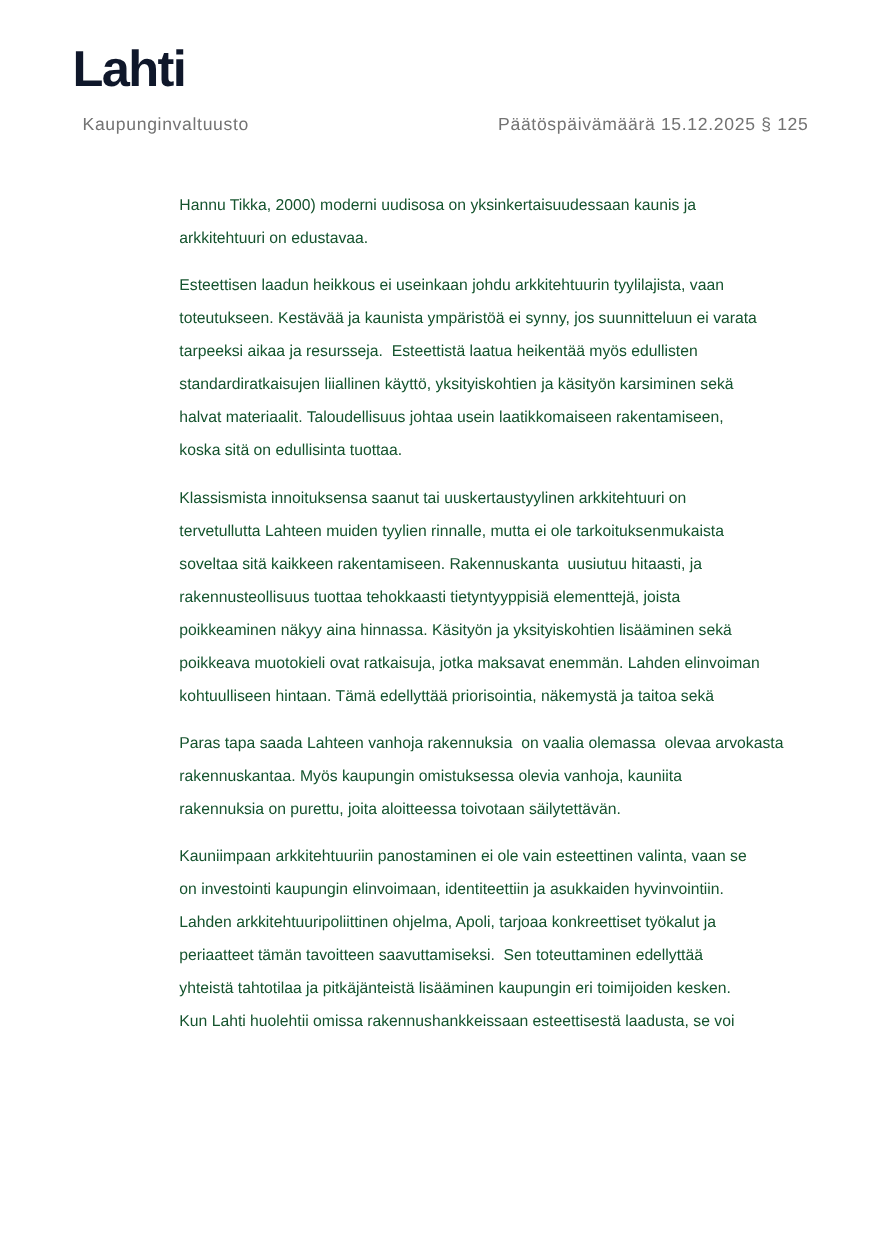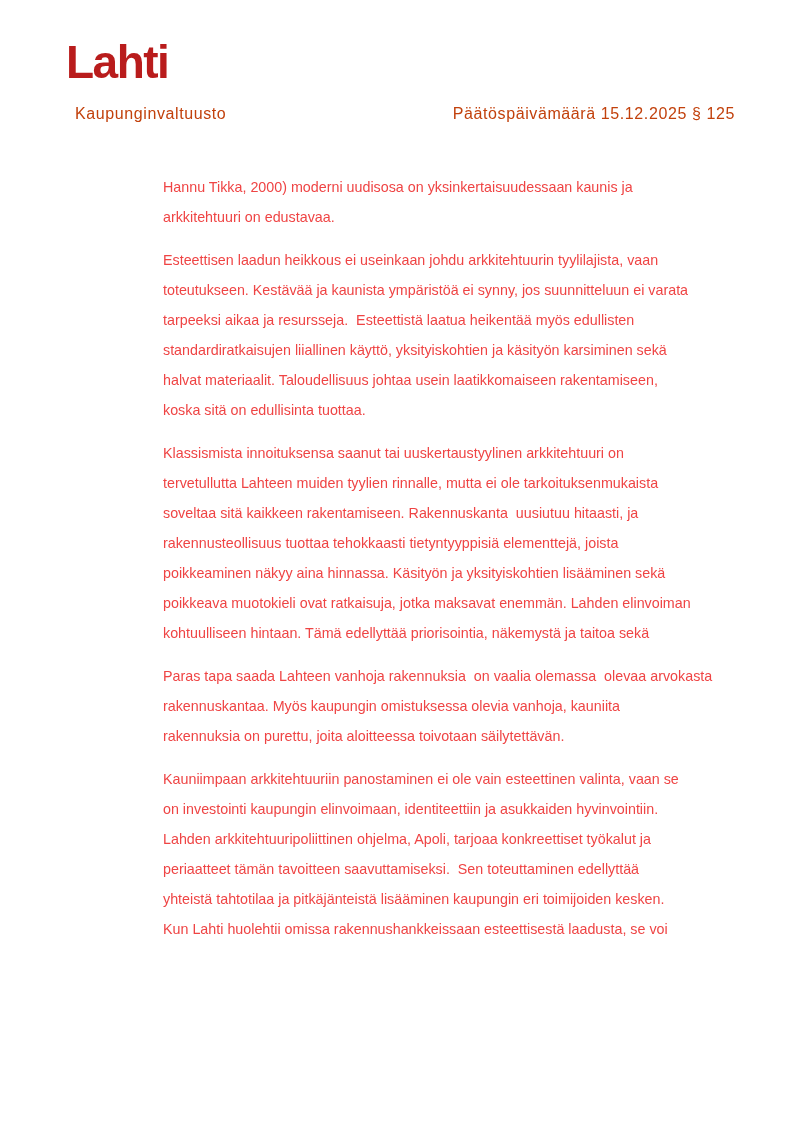--- a/index.html
+++ b/index.html
@@ -12,42 +12,42 @@
     font-family: "Liberation Sans", sans-serif;
     overflow: hidden;
   }
   .logo {
     position: absolute;
     left: 66px;
     top: 36px;
     font-size: 46px;
     font-weight: bold;
     letter-spacing: -1.5px;
-    color: #b91c1c;
+    color: #0f172a;
     line-height: 52px;
   }
   .header-row {
     position: absolute;
     left: 75px;
     right: 58px;
     top: 103px;
     display: flex;
     justify-content: space-between;
     align-items: flex-end;
     font-size: 16px;
     letter-spacing: 0.6px;
-    color: #c2410c;
+    color: #737373;
     line-height: 21px;
   }
   .doc-body {
     position: absolute;
     left: 163px;
     top: 172px;
     width: 566px;
-    color: #ef4444;
+    color: #14532d;
     font-size: 14.3px;
     line-height: 30px;
   }
   .paragraph { margin: 0 0 13px 0; }
   .line { white-space: pre; }
 </style>
 </head>
 <body>
 
 <div class="page">

